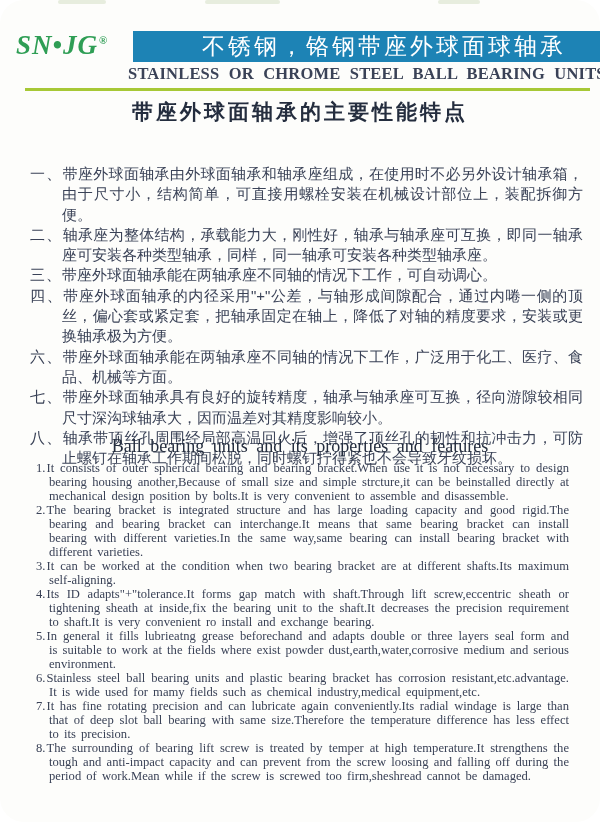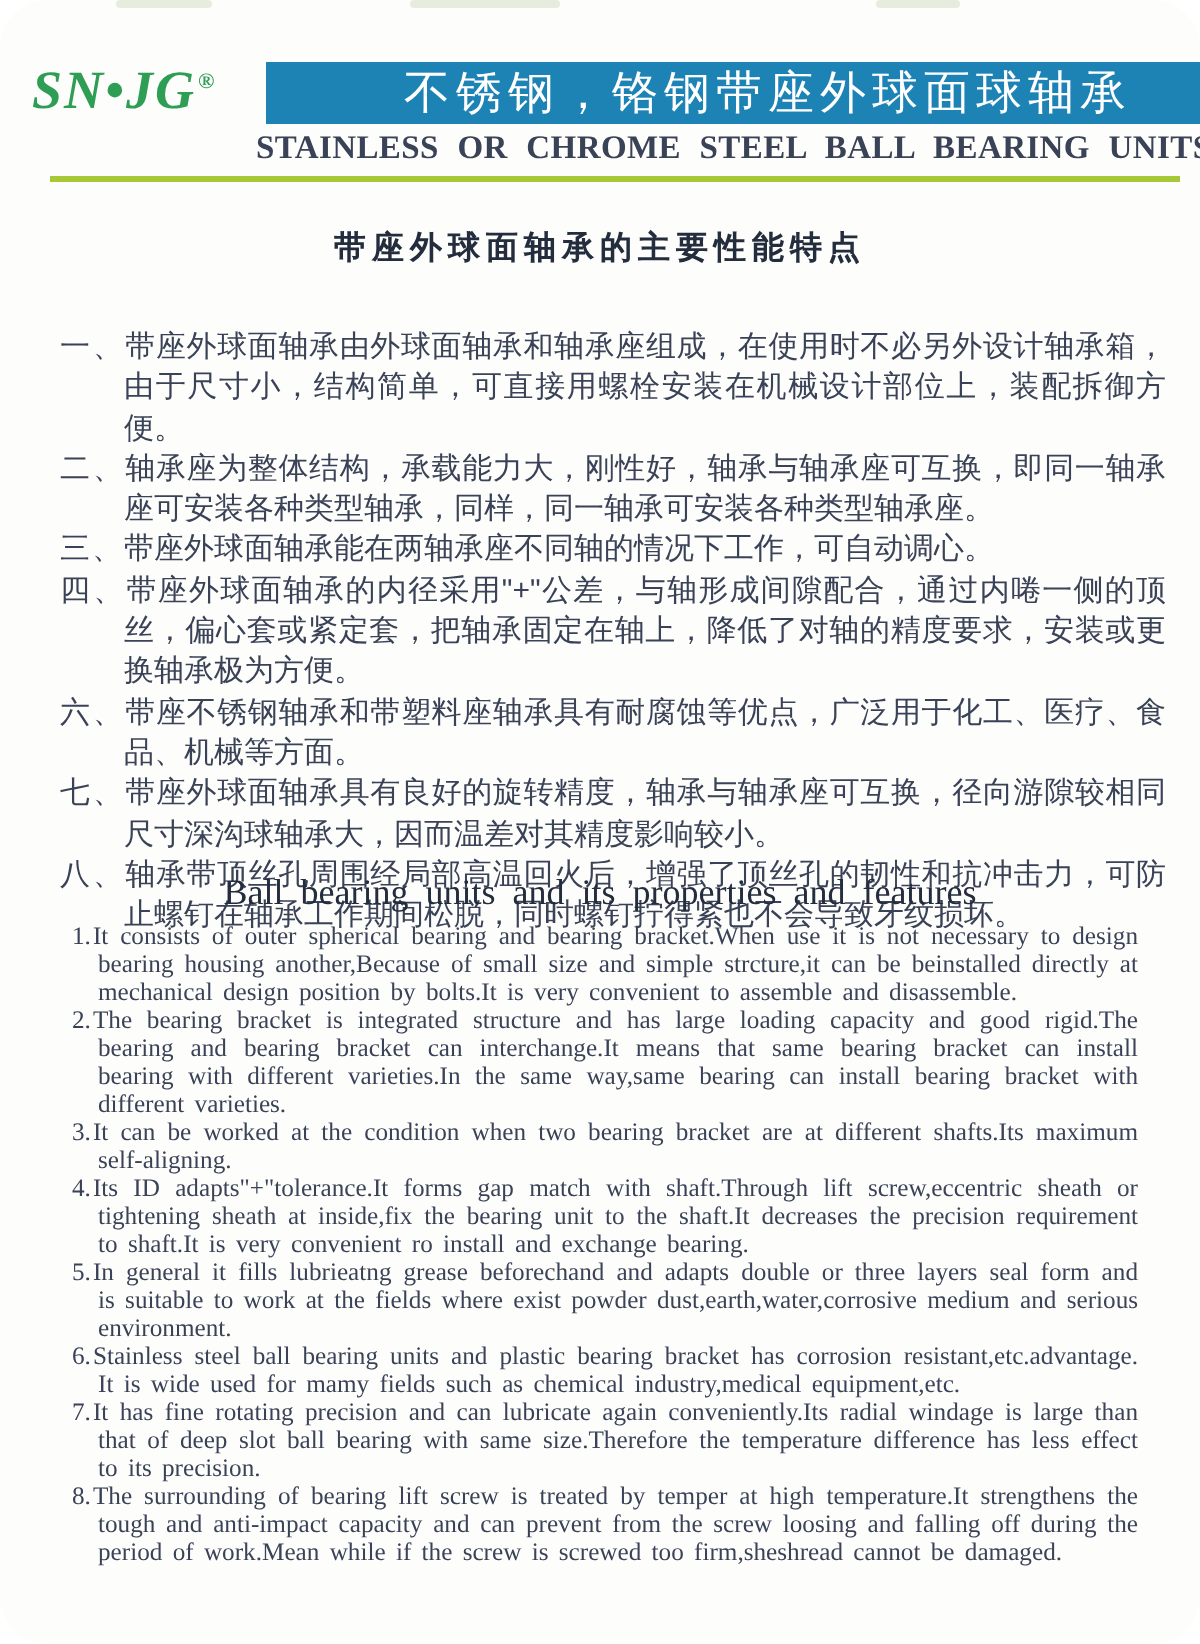--- a/index.html
+++ b/index.html
@@ -58,23 +58,23 @@
     color: var(--text-dark);
     text-align: center; letter-spacing: 0.2px; word-spacing: 5px;
     white-space: nowrap;
   }
   .rule {
     position: absolute; left: 25px; top: 88px;
     width: 565px; height: 3px;
     background: var(--rule-green);
   }
   .cn-title {
-    position: absolute; left: 0; top: 114px; width: 100%;
+    position: absolute; left: 0; top: 98px; width: 100%;
     text-align: center;
-    font-size: 16px; font-weight: bold;
+    font-size: 21px; font-weight: bold;
     letter-spacing: 3px;
     color: var(--title-dark);
   }
   .cn-list {
     position: absolute; left: 30px; top: 132px; width: 553px;
     font-size: 15px; line-height: 20.3px;
     color: var(--text-dark);
     margin-top: 32px;
   }
   .cn-list p {
@@ -120,21 +120,21 @@
 
   <div class="rule"></div>
 
   <h2 class="cn-title">带座外球面轴承的主要性能特点</h2>
 
   <div class="cn-list" id="cn-list">
       <p><span class="num">一、</span><span>带座外球面轴承由外球面轴承和轴承座组成，在使用时不必另外设计轴承箱，由于尺寸小，结构简单，可直接用螺栓安装在机械设计部位上，装配拆御方便。</span></p>
       <p><span class="num">二、</span><span>轴承座为整体结构，承载能力大，刚性好，轴承与轴承座可互换，即同一轴承座可安装各种类型轴承，同样，同一轴承可安装各种类型轴承座。</span></p>
       <p><span class="num">三、</span><span>带座外球面轴承能在两轴承座不同轴的情况下工作，可自动调心。</span></p>
       <p><span class="num">四、</span><span>带座外球面轴承的内径采用"+"公差，与轴形成间隙配合，通过内啳一侧的顶丝，偏心套或紧定套，把轴承固定在轴上，降低了对轴的精度要求，安装或更换轴承极为方便。</span></p>
-      <p><span class="num">六、</span><span>带座不锈钢轴承和带塑料座轴承具有耐腐蚀等优点，广泛用于化工、医疗、食品、机械等方面。</span></p>
+      <p><span class="num">六、</span><span>带座外球面轴承能在两轴承座不同轴的情况下工作，广泛用于化工、医疗、食品、机械等方面。</span></p>
       <p><span class="num">七、</span><span>带座外球面轴承具有良好的旋转精度，轴承与轴承座可互换，径向游隙较相同尺寸深沟球轴承大，因而温差对其精度影响较小。</span></p>
       <p><span class="num">八、</span><span>轴承带顶丝孔周围经局部高温回火后，增强了顶丝孔的韧性和抗冲击力，可防止螺钉在轴承工作期间松脱，同时螺钉拧得紧也不会导致牙纹损坏。</span></p>
     </div>
 
   <h3 class="en-title">Ball bearing units and its properties and features</h3>
 
   <div class="en-list" id="en-list">
       <p><span class="num">1.</span><span>It consists of outer spherical bearing and bearing bracket.When use it is not necessary to design bearing housing another,Because of small size and simple strcture,it can be beinstalled directly at mechanical design position by bolts.It is very convenient to assemble and disassemble.</span></p>
       <p><span class="num">2.</span><span>The bearing bracket is integrated structure and has large loading capacity and good rigid.The bearing and bearing bracket can interchange.It means that same bearing bracket can install bearing with different varieties.In the same way,same bearing can install bearing bracket with different varieties.</span></p>
       <p><span class="num">3.</span><span>It can be worked at the condition when two bearing bracket are at different shafts.Its maximum self-aligning.</span></p>

